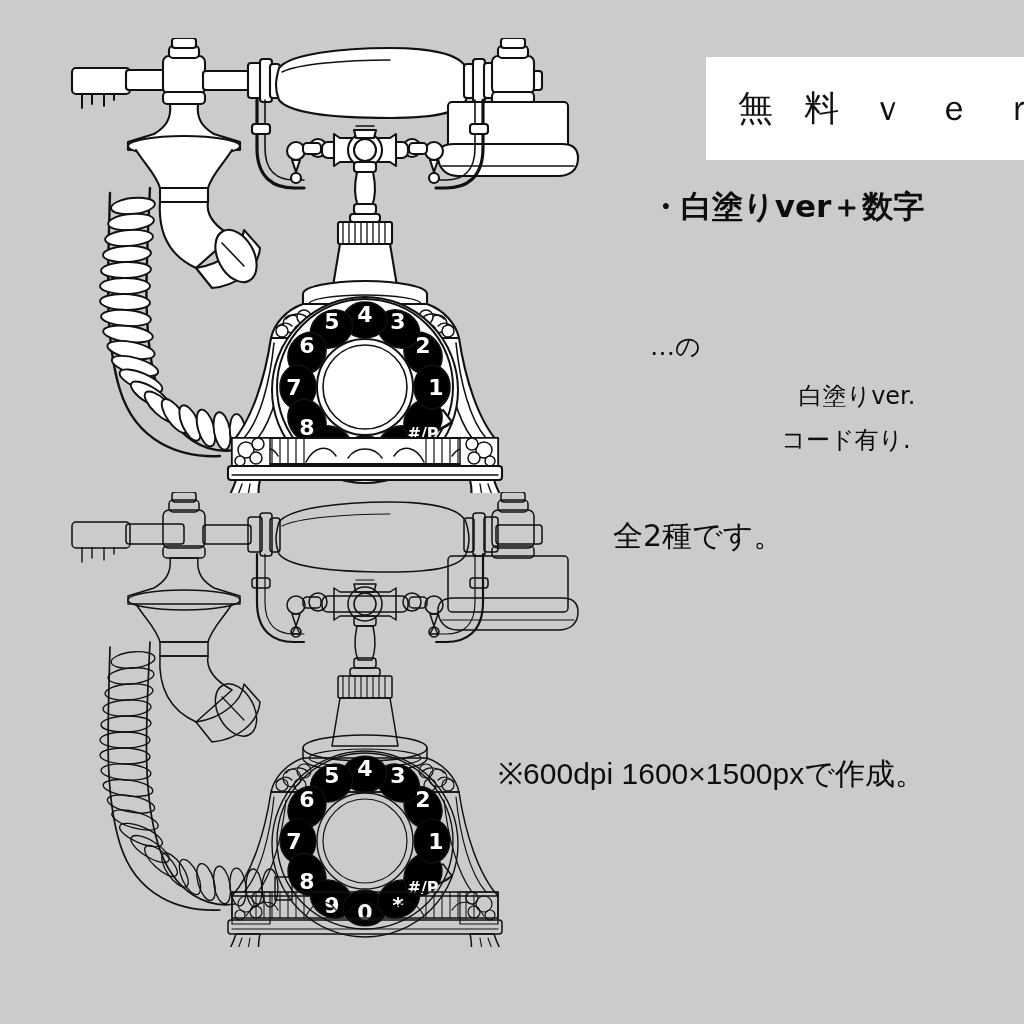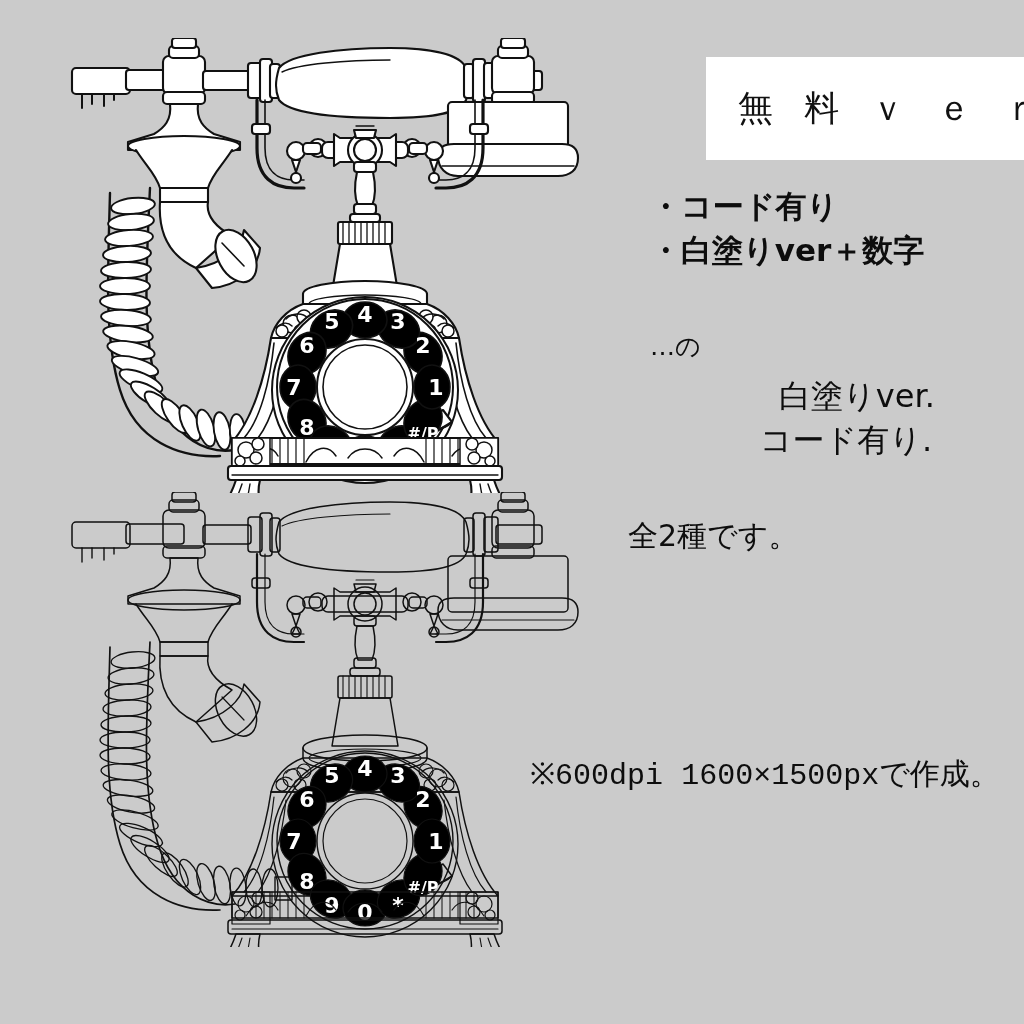--- a/index.html
+++ b/index.html
@@ -31,55 +31,54 @@
   }
 
   .noline{
     position:absolute;left:650px;top:330px;
     font-size:25px;color:#0d0d0d;white-space:nowrap;
     font-family:"DejaVu Sans","Liberation Sans",sans-serif;
   }
 
   .variants{position:absolute;left:650px;top:374px;width:374px;text-align:center;}
   .variant{
-    font-size:32px;line-height:44px;color:#0d0d0d;white-space:nowrap;
+    font-size:24px;line-height:44px;color:#0d0d0d;white-space:nowrap;
     font-family:"DejaVu Sans","Liberation Sans",sans-serif;
   }
   .variant.v1{padding-left:40px;}
   .variant.v2{padding-left:18px;}
 
   .total{
-    position:absolute;left:628px;top:516px;
+    position:absolute;left:613px;top:516px;
     font-size:30px;color:#0d0d0d;white-space:nowrap;
     font-family:"DejaVu Sans","Liberation Sans",sans-serif;
   }
 
   .footnote{
-    position:absolute;left:530px;top:752px;
+    position:absolute;left:498px;top:752px;
     font-size:30px;color:#0d0d0d;white-space:nowrap;
-    font-family:Liberation Mono, monospace;
+    font-family:Liberation Sans, sans-serif;
   }
 
   
   .phone-wrap{position:absolute;left:60px;width:545px;height:455px;}
   .phone-wrap.top{top:38px;}
   .phone-wrap.bottom{top:492px;}
   .phone-wrap svg{display:block;width:100%;height:100%;}
 </style>
 </head>
 <body style="background: rgb(203, 203, 203);">
 
 <div id="page" style="background: rgb(203, 203, 203);">
 
   <div class="banner">
     <div class="banner-title">無 料 ｖ ｅ ｒ .</div>
   </div>
 
   <div class="bullets">
-    <div class="bullet">・コード有り</div>
     <div class="bullet">・白塗りver＋数字</div>
   </div>
 
   <div class="noline">…の</div>
 
   <div class="variants">
     <div class="variant v1">白塗りver.</div>
     <div class="variant v2">コード有り.</div>
   </div>
 

